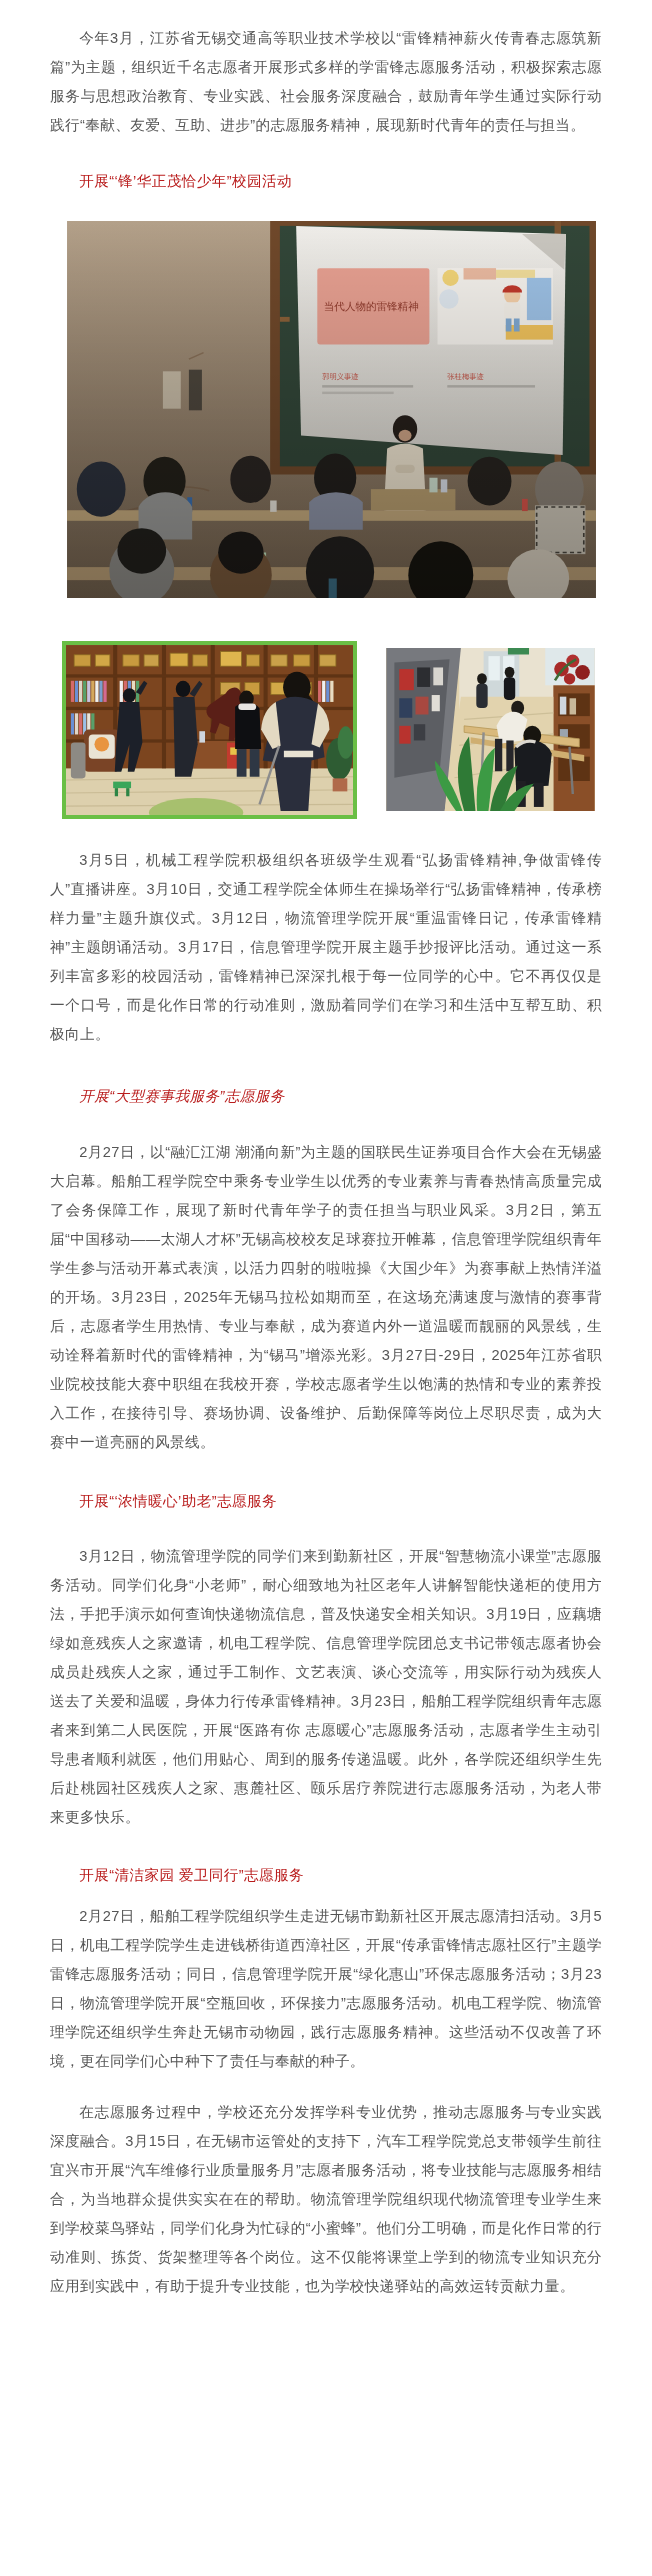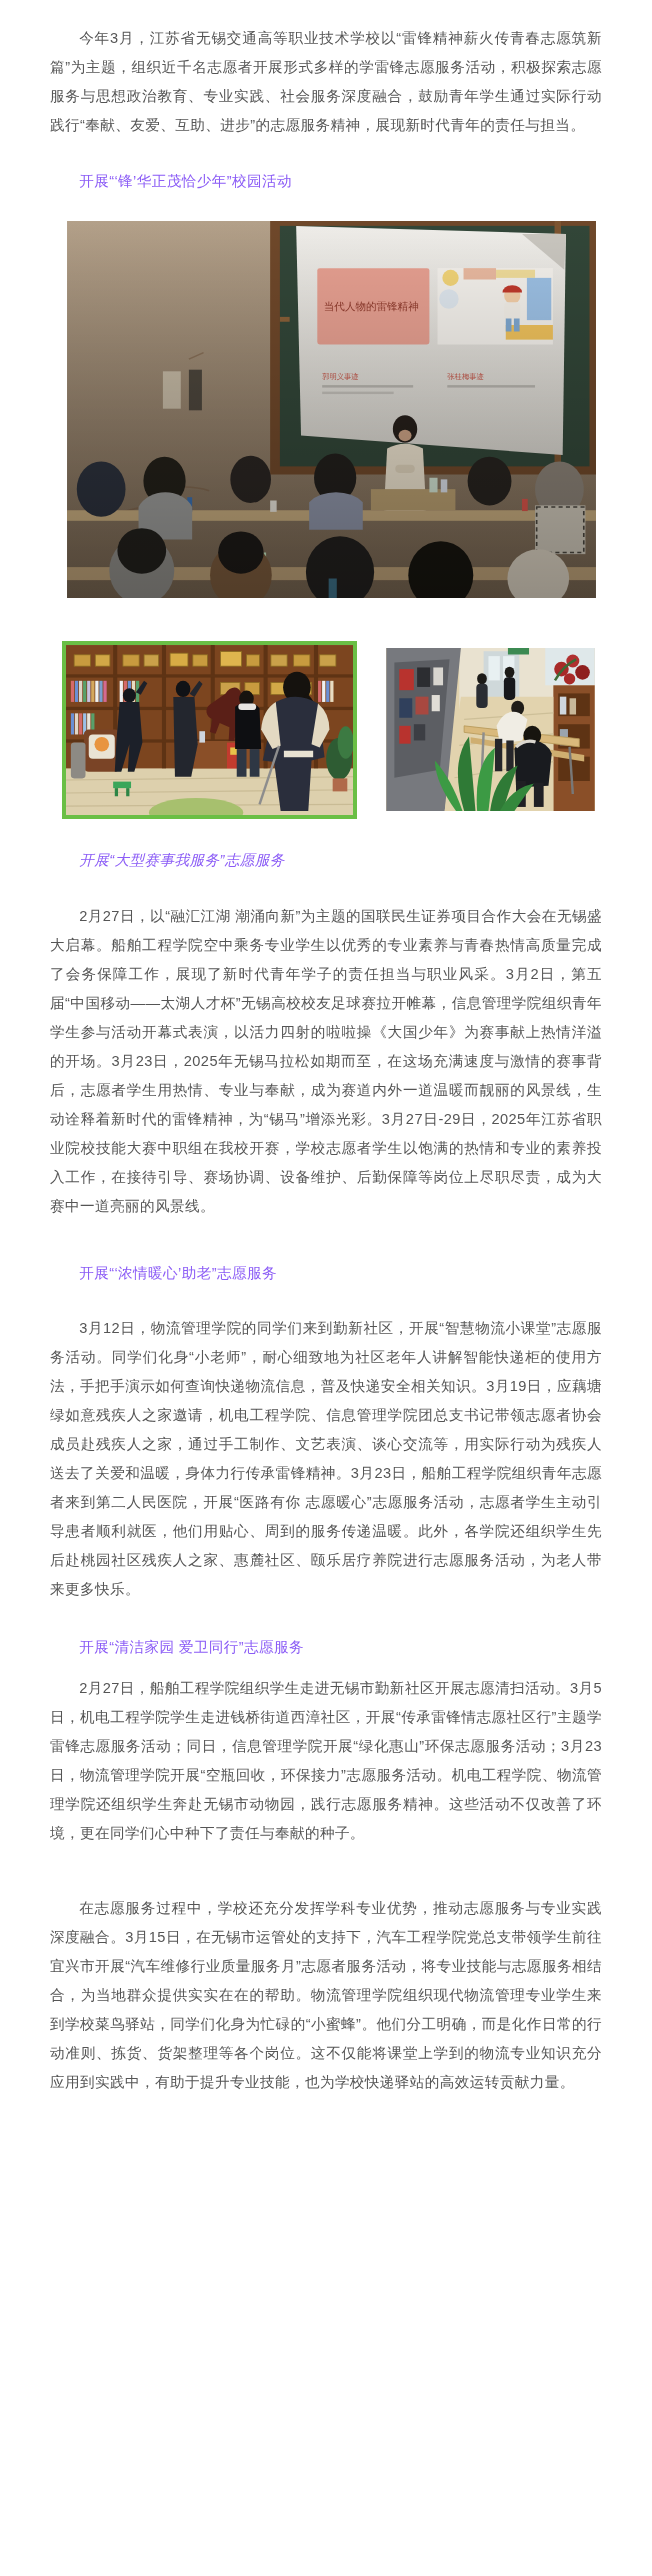--- a/index.html
+++ b/index.html
@@ -9,29 +9,29 @@
     margin:0 0 29px 0;
     font-size:14.6px;
     line-height:29px;
     color:#555555;
     text-align:justify;
     text-indent:2em;
     letter-spacing:0.4px;
     font-weight:400;
   }
   .p-intro{margin-bottom:27px;}
-  .h-sec{margin:0;font-size:14.6px;line-height:29px;color:#8b5cf6;text-indent:2em;font-weight:400;letter-spacing:0.4px;}
+  .h-sec{margin:0;font-size:14.6px;line-height:29px;color:#b91c1c;text-indent:2em;font-weight:400;letter-spacing:0.4px;}
   .h-campus{margin-bottom:24.4px;}
   .h-events{margin-bottom:27px;font-style:italic;}
   .h-elderly{margin-bottom:26px;margin-top:29px;}
   .h-clean{margin-bottom:12px;}
   .p-campus{margin-bottom:33px;}
-  .p-events{margin-bottom:38px;}
+  .p-events{margin-bottom:30px;}
   .p-elderly{}
-  .p-clean{margin-bottom:46px;}
+  .p-clean{margin-bottom:22px;}
   .p-professional{margin-bottom:28.4px;}
   .p-future{margin-bottom:0;}
   figure{margin:0;padding:0;}
   .photo1{width:529px;height:377px;margin:0 0 43px 17px;display:block;}
   .photo-row{display:flex;align-items:flex-start;margin:0 0 27px 12.2px;}
   .photo-left{border:4.9px solid #6abf45;width:287px;height:170px;flex:none;background:#ddd0ad;}
   .photo-gap{width:28.4px;flex:none;}
   .photo-right{width:209px;height:163px;margin-top:7.3px;flex:none;background:#e2d3ae;}
   svg{display:block;}
 </style>
@@ -369,20 +369,21 @@
           <path d="M96,201 q-18,-60 6,-92 q4,46 8,92 z" fill="#2f7a36"></path>
           <path d="M112,201 q-4,-58 22,-78 q-4,44 -8,78 z" fill="#3c9a44"></path>
           <path d="M128,201 q6,-44 34,-56 q-12,34 -18,56 z" fill="#2f7a36"></path>
           <path d="M86,201 q-26,-36 -26,-62 q20,22 34,62 z" fill="#3c9a44"></path>
           <path d="M140,201 q14,-28 42,-34 q-16,22 -24,34 z" fill="#34883c"></path>
         </g>
       </svg>
     </figure>
   </div>
 
+  <p class="para p-campus">3月5日，机械工程学院积极组织各班级学生观看“弘扬雷锋精神,争做雷锋传人”直播讲座。3月10日，交通工程学院全体师生在操场举行“弘扬雷锋精神，传承榜样力量”主题升旗仪式。3月12日，物流管理学院开展“重温雷锋日记，传承雷锋精神”主题朗诵活动。3月17日，信息管理学院开展主题手抄报评比活动。通过这一系列丰富多彩的校园活动，雷锋精神已深深扎根于每一位同学的心中。它不再仅仅是一个口号，而是化作日常的行动准则，激励着同学们在学习和生活中互帮互助、积极向上。</p>
 
   <p class="h-sec h-events">开展“大型赛事我服务”志愿服务</p>
 
   <p class="para p-events">2月27日，以“融汇江湖 潮涌向新”为主题的国联民生证券项目合作大会在无锡盛大启幕。船舶工程学院空中乘务专业学生以优秀的专业素养与青春热情高质量完成了会务保障工作，展现了新时代青年学子的责任担当与职业风采。3月2日，第五届“中国移动——太湖人才杯”无锡高校校友足球赛拉开帷幕，信息管理学院组织青年学生参与活动开幕式表演，以活力四射的啦啦操《大国少年》为赛事献上热情洋溢的开场。3月23日，2025年无锡马拉松如期而至，在这场充满速度与激情的赛事背后，志愿者学生用热情、专业与奉献，成为赛道内外一道温暖而靓丽的风景线，生动诠释着新时代的雷锋精神，为“锡马”增添光彩。3月27日-29日，2025年江苏省职业院校技能大赛中职组在我校开赛，学校志愿者学生以饱满的热情和专业的素养投入工作，在接待引导、赛场协调、设备维护、后勤保障等岗位上尽职尽责，成为大赛中一道亮丽的风景线。</p>
 
   <p class="h-sec h-elderly">开展“‘浓情暖心’助老”志愿服务</p>
 
   <p class="para p-elderly">3月12日，物流管理学院的同学们来到勤新社区，开展“智慧物流小课堂”志愿服务活动。同学们化身“小老师”，耐心细致地为社区老年人讲解智能快递柜的使用方法，手把手演示如何查询快递物流信息，普及快递安全相关知识。3月19日，应藕塘绿如意残疾人之家邀请，机电工程学院、信息管理学院团总支书记带领志愿者协会成员赴残疾人之家，通过手工制作、文艺表演、谈心交流等，用实际行动为残疾人送去了关爱和温暖，身体力行传承雷锋精神。3月23日，船舶工程学院组织青年志愿者来到第二人民医院，开展“医路有你 志愿暖心”志愿服务活动，志愿者学生主动引导患者顺利就医，他们用贴心、周到的服务传递温暖。此外，各学院还组织学生先后赴桃园社区残疾人之家、惠麓社区、颐乐居疗养院进行志愿服务活动，为老人带来更多快乐。</p>
 
   <p class="h-sec h-clean">开展“清洁家园 爱卫同行”志愿服务</p>

